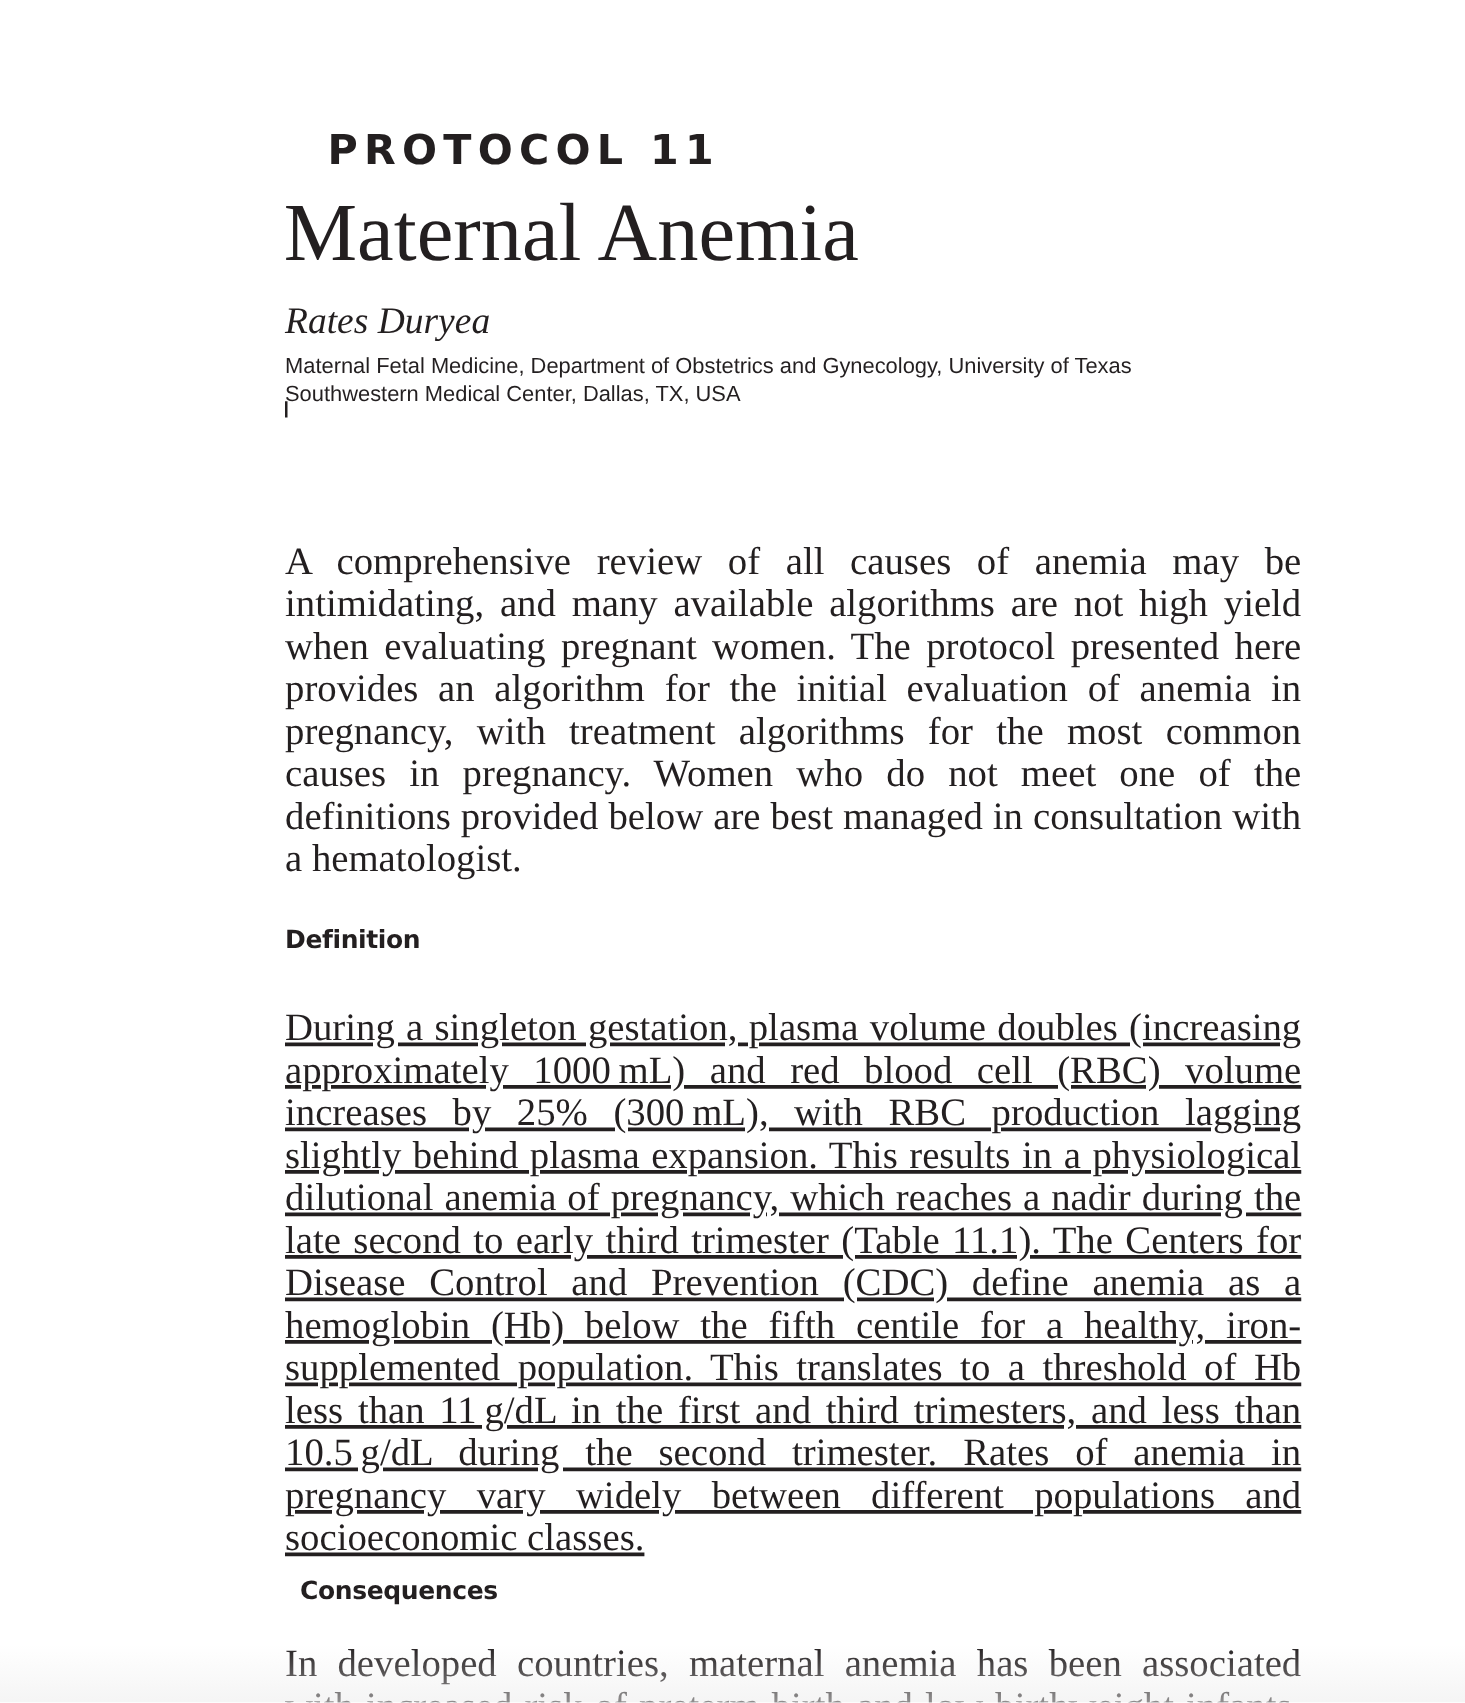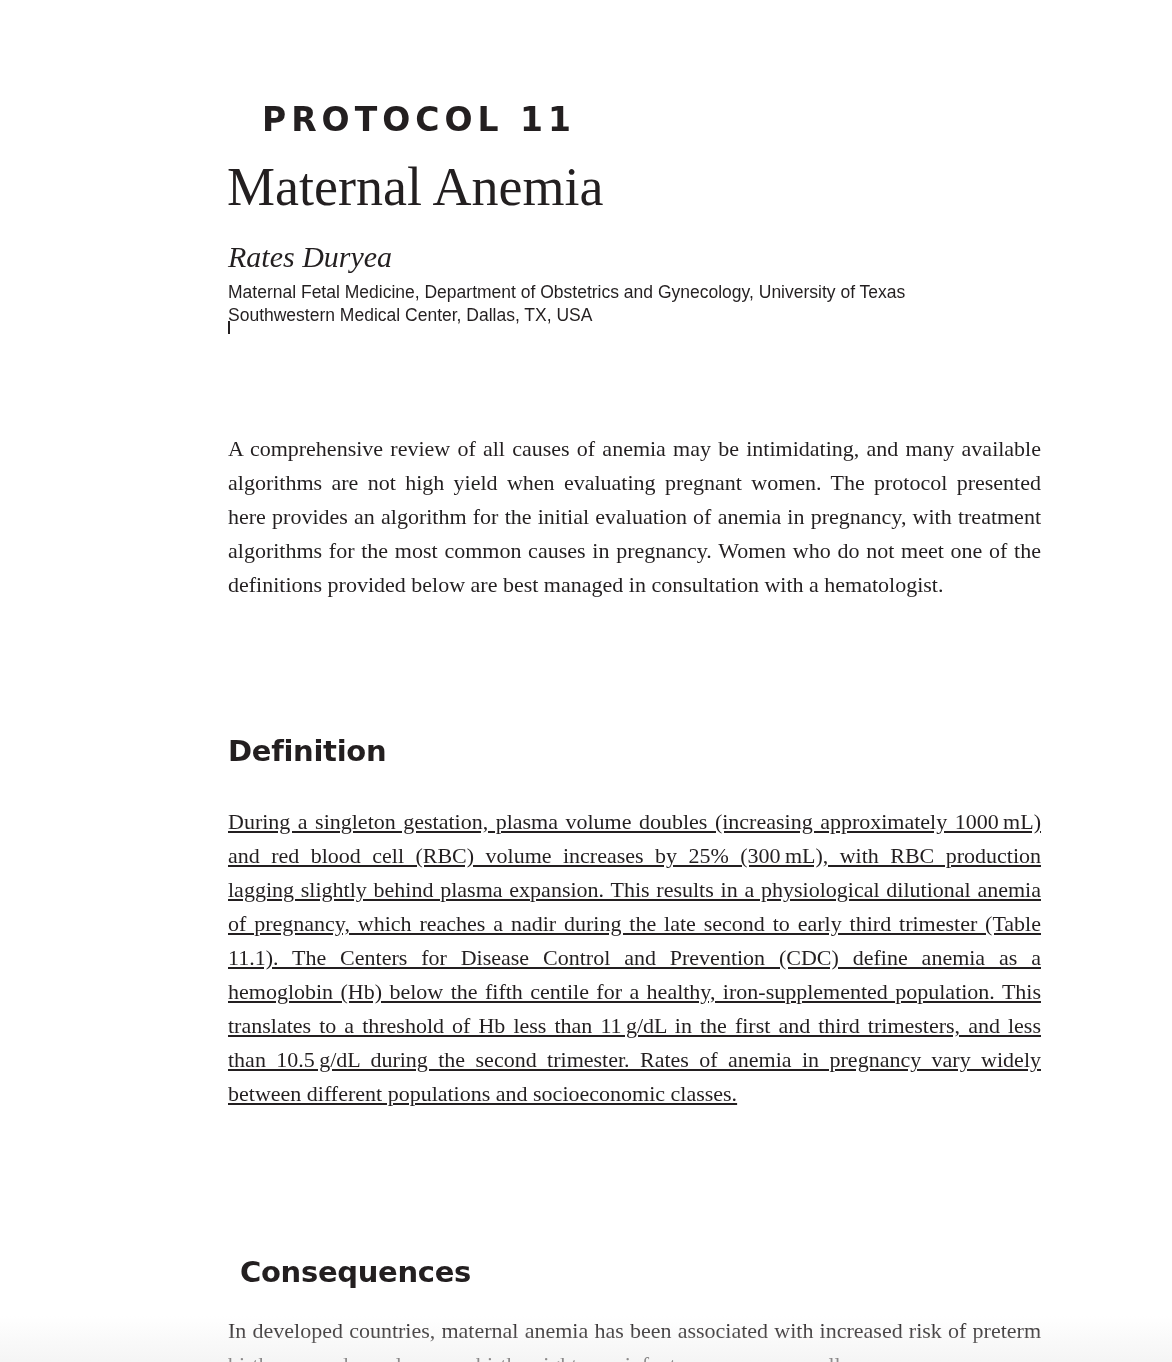--- a/index.html
+++ b/index.html
@@ -31,21 +31,21 @@
       line-height: 40px;
       color: #231f20;
       white-space: nowrap;
       margin-left: 34px;
     }
     .chapter-title {
       position: absolute;
       top: 156px;
       left: -1px;
       font-family: "Liberation Serif", serif;
-      font-size: 54px;
+      font-size: 66px;
       line-height: 62px;
       color: #231f20;
       white-space: nowrap;
     }
     .author {
       position: absolute;
       top: 239px;
       left: 0;
       font-family: "Liberation Serif", serif;
       font-style: italic;
@@ -68,36 +68,36 @@
       left: 0;
       width: 2px;
       height: 13px;
       background: #231f20;
     }
     .para {
       position: absolute;
       left: 0;
       width: 813px;
       font-family: "Liberation Serif", serif;
-      font-size: 22px;
+      font-size: 31px;
       line-height: 34px;
       text-align: justify;
       text-align-last: left;
       hyphens: manual;
       color: #231f20;
     }
     .intro { top: 432px; }
     .definition-body { top: 805px; text-decoration: underline; }
     .consequences-body { top: 1314px; text-align-last: justify; height: 48px; overflow: hidden; }
     .section-heading {
       position: absolute;
       left: 0;
       font-family: "DejaVu Sans", sans-serif;
       font-weight: bold;
-      font-size: 29px;
+      font-size: 20px;
       line-height: 36px;
       white-space: nowrap;
       letter-spacing: -0.3px;
     }
     .h-definition { top: 733px; }
     .h-consequences { top: 1242px; }
     .bottom-fade {
       position: absolute;
       left: 0;
       right: 0;

